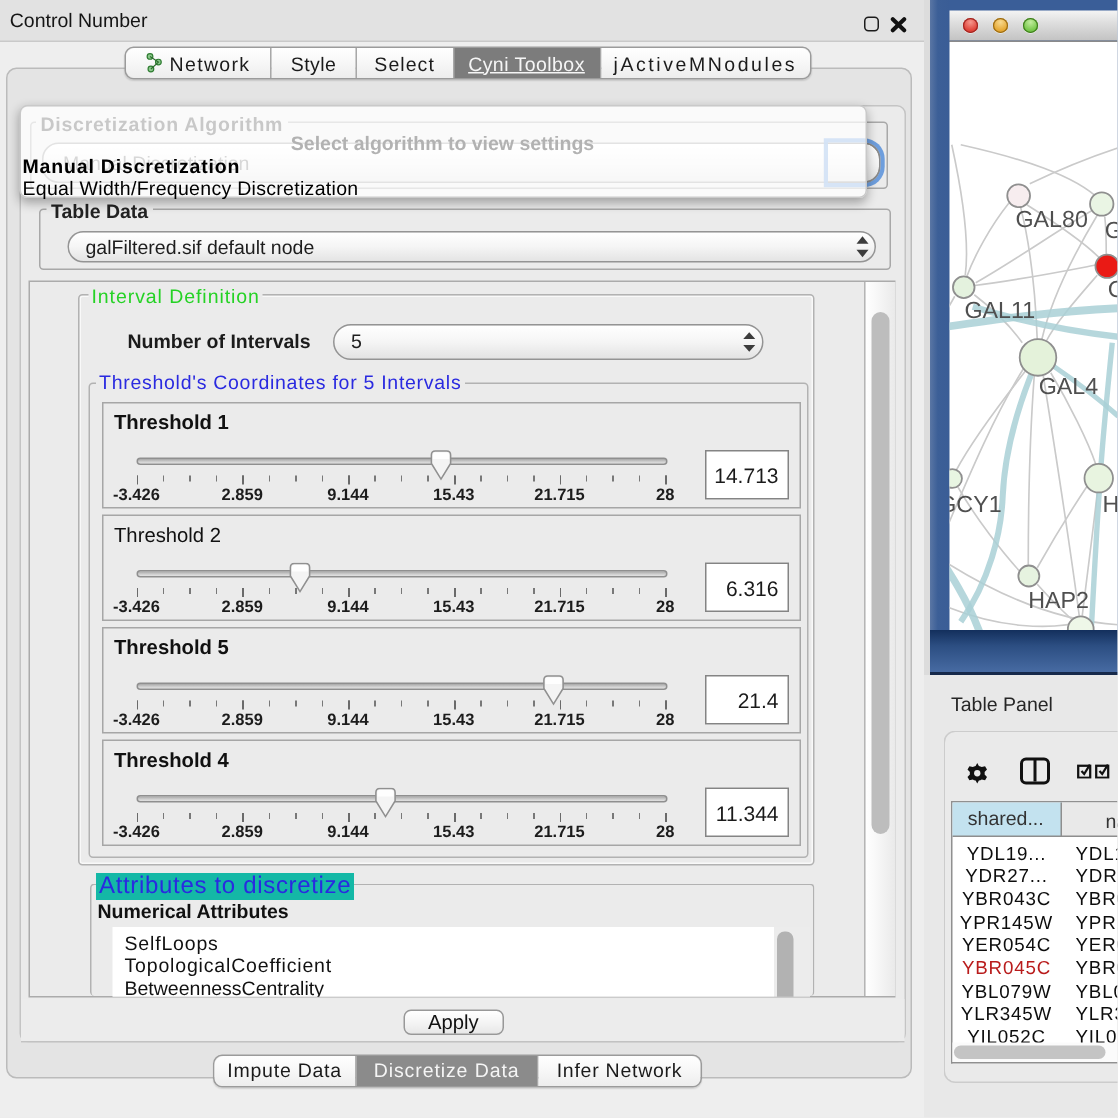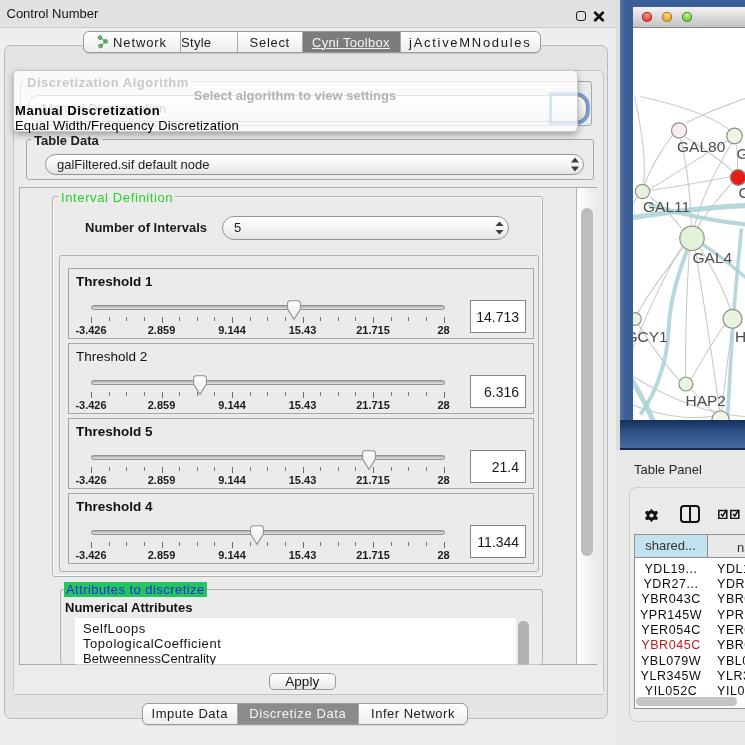--- a/index.html
+++ b/index.html
@@ -19,21 +19,21 @@
 <div class="abs" style="left:83px;top:31px;width:458px;height:22px;border:1px solid #9b9b9b;border-radius:6px;box-shadow:0 1px 1px rgba(0,0,0,0.12)"></div>
 <div class="abs" style="left:84px;top:32px;width:96px;height:20px;background:linear-gradient(180deg,#ffffff,#f6f6f6 55%,#ededed);color:#1b1b1b;border-top-left-radius:6px;border-bottom-left-radius:6px;display:flex;align-items:center;justify-content:center;font-size:13px;">
     <svg width="12" height="14" viewBox="0 0 12 14" style="margin-right:4px">
       <circle cx="3" cy="2.6" r="1.9" fill="#8cc88c" stroke="#2f7d32" stroke-width="0.8"></circle>
       <circle cx="8.6" cy="6.4" r="1.9" fill="#8cc88c" stroke="#2f7d32" stroke-width="0.8"></circle>
       <circle cx="3.6" cy="11" r="1.9" fill="#8cc88c" stroke="#2f7d32" stroke-width="0.8"></circle>
       <path d="M3 2.6 L8.6 6.4 L3.6 11" stroke="#2e6e2e" stroke-width="0.8" fill="none"></path>
     </svg>
     <span style="letter-spacing:0.9px">Network</span>
   </div>
-<div class="abs" style="left:180px;top:32px;width:57px;height:20px;background:linear-gradient(180deg,#ffffff,#f6f6f6 55%,#ededed);color:#1b1b1b;border-left:1px solid #a8a8a8;display:flex;align-items:center;justify-content:flex-start;font-size:13px;">
+<div class="abs" style="left:180px;top:32px;width:57px;height:20px;background:linear-gradient(180deg,#ffffff,#f6f6f6 55%,#ededed);color:#1b1b1b;border-left:1px solid #a8a8a8;display:flex;align-items:center;justify-content:center;font-size:13px;">
     <span style="letter-spacing:0.3px">Style</span>
   </div>
 <div class="abs" style="left:237px;top:32px;width:64.5px;height:20px;background:linear-gradient(180deg,#ffffff,#f6f6f6 55%,#ededed);color:#1b1b1b;border-left:1px solid #a8a8a8;display:flex;align-items:center;justify-content:center;font-size:13px;">
     <span style="letter-spacing:0.7px">Select</span>
   </div>
 <div class="abs" style="left:301.5px;top:32px;width:98px;height:20px;background:#7c7c7c;color:#f5f5f5;border-left:1px solid #a8a8a8;display:flex;align-items:center;justify-content:center;font-size:13px;text-decoration:underline;">
     <span style="letter-spacing:0.3px">Cyni Toolbox</span>
   </div>
 <div class="abs" style="left:399.5px;top:32px;width:140.5px;height:20px;background:linear-gradient(180deg,#ffffff,#f6f6f6 55%,#ededed);color:#1b1b1b;border-left:1px solid #a8a8a8;border-top-right-radius:6px;border-bottom-right-radius:6px;display:flex;align-items:center;justify-content:center;font-size:13px;">
     <span style="letter-spacing:1.7px">jActiveMNodules</span>
@@ -59,20 +59,21 @@
     <div class="abs" style="left:51.5px;top:196px;width:491px;height:381px;border:1px solid #b2b2b2;border-radius:3px;box-shadow:inset 0 0 0 1px rgba(255,255,255,0.7)"></div>
     <div class="abs" style="left:59px;top:189.5px;font-size:13px;letter-spacing:0.62px;color:#25d225;background:#ebebeb;padding:0 2px">Interval Definition</div>
     <div class="abs" style="left:85px;top:219.5px;font-size:13px;font-weight:bold;color:#1b1b1b">Number of Intervals</div>
     <div class="abs" style="left:222px;top:216px;width:287px;height:24px;border-radius:12px;background:linear-gradient(180deg,#ffffff,#f5f5f5 50%,#e3e3e3);border:1px solid #949494"></div>
     <div class="abs" style="left:234px;top:220px;font-size:13px;color:#1d1d1d">5</div>
     <svg class="abs" style="left:494px;top:221px" width="11" height="14" viewBox="0 0 11 14">
       <path d="M5.5 0.5 L9.5 5 L1.5 5 Z" fill="#3c3c3c"></path>
       <path d="M5.5 13.5 L9.5 9 L1.5 9 Z" fill="#3c3c3c"></path>
     </svg>
     <div class="abs" style="left:58.5px;top:255px;width:480px;height:316.5px;border:1px solid #b2b2b2;border-radius:3px"></div>
+    <div class="abs" style="left:64px;top:247px;font-size:13px;letter-spacing:0.48px;color:#2a2ae0;background:#ebebeb;padding:0 2px">Threshold's Coordinates for 5 Intervals</div>
     <div class="abs" style="left:68px;top:268px;width:465.5px;height:71px;background:#ebebeb;border:1px solid #a6a6a6"></div>
     <div class="abs" style="left:76px;top:274px;font-size:13.5px;font-weight:bold;color:#111">Threshold 1</div>
     <div class="abs" style="left:91.0px;top:304.5px;width:354px;height:5px;border-radius:2.5px;background:linear-gradient(180deg,#a8a8a8,#cfcfcf 60%,#e2e2e2);border:1px solid #8f8f8f"></div>
     <div class="abs" style="left:91.0px;top:316.5px;width:353.5px;height:4.5px;background:repeating-linear-gradient(90deg,#787878 0,#787878 1px,transparent 1px,transparent 17.625px)"></div>
     <div class="abs" style="left:91.0px;top:316.5px;width:353.5px;height:6px;background:repeating-linear-gradient(90deg,#6a6a6a 0,#6a6a6a 1.2px,transparent 1.2px,transparent 70.5px)"></div>
     <div class="abs" style="left:91.0px;top:324px;transform:translateX(-50%);font-size:11px;font-weight:bold;color:#1c1c1c;white-space:nowrap">-3.426</div>
     <div class="abs" style="left:161.5px;top:324px;transform:translateX(-50%);font-size:11px;font-weight:bold;color:#1c1c1c;white-space:nowrap">2.859</div>
     <div class="abs" style="left:232.0px;top:324px;transform:translateX(-50%);font-size:11px;font-weight:bold;color:#1c1c1c;white-space:nowrap">9.144</div>
     <div class="abs" style="left:302.5px;top:324px;transform:translateX(-50%);font-size:11px;font-weight:bold;color:#1c1c1c;white-space:nowrap">15.43</div>
     <div class="abs" style="left:373.0px;top:324px;transform:translateX(-50%);font-size:11px;font-weight:bold;color:#1c1c1c;white-space:nowrap">21.715</div>
@@ -124,21 +125,21 @@
     <div class="abs" style="left:232.0px;top:549px;transform:translateX(-50%);font-size:11px;font-weight:bold;color:#1c1c1c;white-space:nowrap">9.144</div>
     <div class="abs" style="left:302.5px;top:549px;transform:translateX(-50%);font-size:11px;font-weight:bold;color:#1c1c1c;white-space:nowrap">15.43</div>
     <div class="abs" style="left:373.0px;top:549px;transform:translateX(-50%);font-size:11px;font-weight:bold;color:#1c1c1c;white-space:nowrap">21.715</div>
     <div class="abs" style="left:443.5px;top:549px;transform:translateX(-50%);font-size:11px;font-weight:bold;color:#1c1c1c;white-space:nowrap">28</div>
     <svg class="abs" style="left:248.6725322980971px;top:524.8px" width="16" height="21" viewBox="0 0 16 21">
       <path d="M4.2 0.7 L11.8 0.7 Q14.4 0.7 14.4 3.3 L14.4 9.0 L8 19.4 L1.6 9.0 L1.6 3.3 Q1.6 0.7 4.2 0.7 Z" fill="#f4f4f4" stroke="#909090" stroke-width="1.05"></path>
       <path d="M4.2 1.7 L11.8 1.7 Q13.4 1.7 13.4 3.3 L13.4 6 L2.6 6 L2.6 3.3 Q2.6 1.7 4.2 1.7 Z" fill="#fefefe"></path>
     </svg>
     <div class="abs" style="left:470px;top:525px;width:56px;height:33px;background:#fff;border:1.5px solid #848484;font-size:14px;color:#1a1a1a;display:flex;align-items:center;justify-content:flex-end;padding-right:6px">11.344</div>
     <div class="abs" style="left:60px;top:589px;width:483px;height:75px;border:1px solid #b2b2b2;border-radius:3px;border-bottom:none"></div>
-    <div class="abs" style="left:64px;top:582px;font-size:13px;letter-spacing:0.45px;color:#2a2ae0;background:#22c55e;padding:0 2px">Attributes to discretize</div>
+    <div class="abs" style="left:64px;top:582px;font-size:16px;letter-spacing:0.45px;color:#2a2ae0;background:#14b8a6;padding:0 2px">Attributes to discretize</div>
     <div class="abs" style="left:65px;top:599.5px;font-size:13px;font-weight:bold;color:#111">Numerical Attributes</div>
     <div class="abs" style="left:75px;top:618px;width:441px;height:46.5px;background:#ffffff"></div>
     <div class="abs" style="left:83px;top:621px;font-size:13px;letter-spacing:0.55px;color:#111">SelfLoops</div>
     <div class="abs" style="left:83px;top:636px;font-size:13px;letter-spacing:0.55px;color:#111">TopologicalCoefficient</div>
     <div class="abs" style="left:83px;top:651px;font-size:13px;color:#111;height:13.5px;overflow:hidden">BetweennessCentrality</div>
     <div class="abs" style="left:516px;top:618px;width:24px;height:46.5px;background:#ececec"></div>
     <div class="abs" style="left:518px;top:621px;width:10.5px;height:43.5px;background:#b2b2b2;border-radius:5px 5px 0 0"></div>
   </div>
 <div class="abs" style="left:14px;top:666px;width:589px;height:29px;background:#ececec;border-bottom:1px solid #c2c2c2"></div>
 <div class="abs" style="left:268.5px;top:672.5px;width:67.5px;height:17.5px;border-radius:5px;border:1px solid #989898;background:linear-gradient(180deg,#ffffff,#f2f2f2 60%,#e7e7e7);display:flex;align-items:center;justify-content:center;font-size:13.5px;color:#111">Apply</div>

